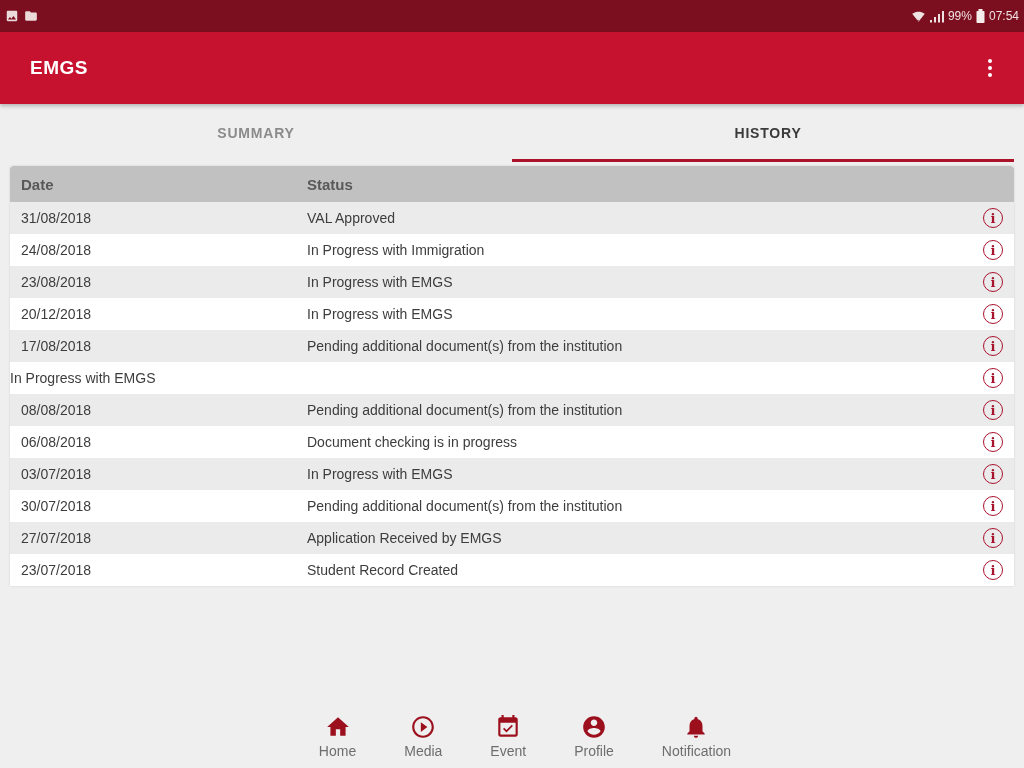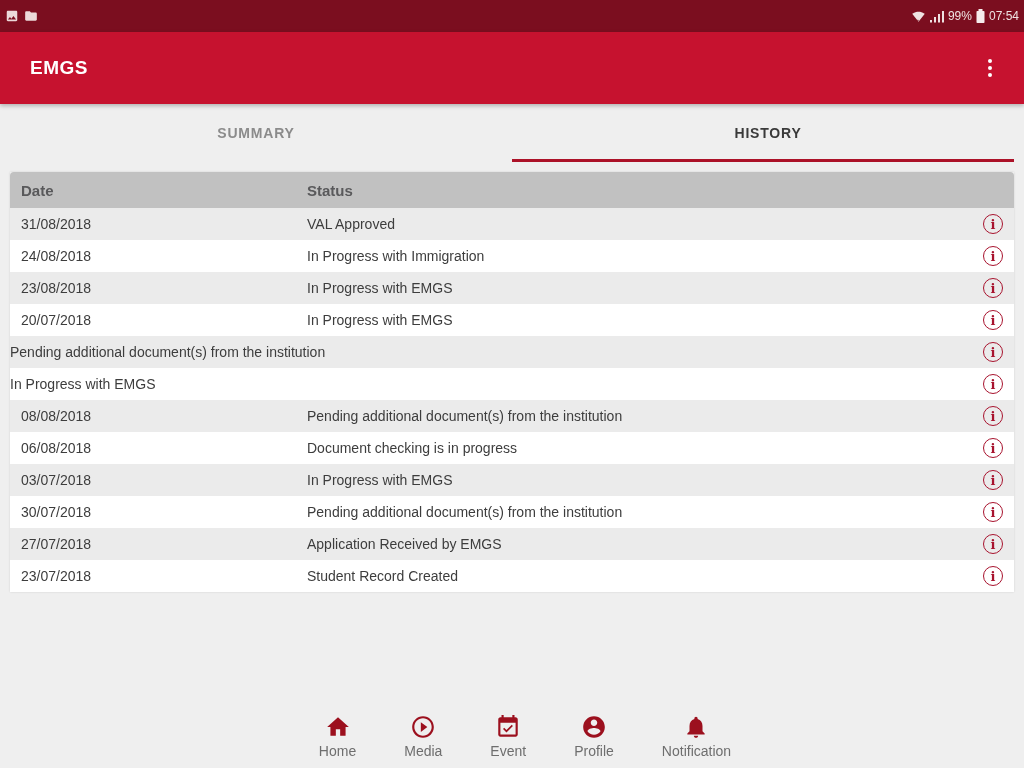--- a/index.html
+++ b/index.html
@@ -25,21 +25,21 @@
   
   .tab-bar { height:58px; display:flex; }
   .tab { flex:1; display:flex; align-items:center; justify-content:center;
          font-size:14px; font-weight:bold; letter-spacing:0.8px; color:#8b8b8b;
          position:relative; cursor:pointer; }
   .tab.active { color:#3a3a3a; }
   .tab.active::after { content:""; position:absolute; left:0; right:10px; bottom:0;
                        height:3px; background:#ac1228; }
 
   
-  .history-table { margin:10px 10px 0 10px; box-shadow:0 0 2px rgba(0,0,0,0.12); }
+  .history-table { margin:4px 10px 0 10px; box-shadow:0 0 2px rgba(0,0,0,0.12); }
   .t-header { height:36px; background:#c1c1c1; border-radius:4px 4px 0 0;
               display:flex; align-items:center; font-weight:bold; font-size:15px; color:#59595b; }
   .t-row { height:32px; background:#ffffff; display:flex; align-items:center;
            font-size:14px; color:#3d3d3d; }
   .t-row:nth-child(even) { background:#ebebeb; }
   .cell-date { flex:0 0 297px; padding-left:11px; }
   .cell-status { flex:1; }
   .cell-info { flex:0 0 auto; padding-right:11px; display:flex; align-items:center; }
   .info-icon { width:20px; height:20px; border:1.5px solid #a8132e; border-radius:50%;
                color:#a8132e; font-family:"DejaVu Serif", serif; font-size:13px; font-weight:bold;
@@ -132,27 +132,28 @@
       </span>
   </div>
   <div class="t-row">
     <span class="cell-date">23/08/2018</span>
     <span class="cell-status">In Progress with EMGS</span>
     <span class="cell-info">
         <i class="info-icon">i</i>
       </span>
   </div>
   <div class="t-row">
-    <span class="cell-date">20/07/2018</span>
-    <span class="cell-status">In Progress with EMGS</span>
-    <span class="cell-info">
-        <i class="info-icon">i</i>
-      </span>
-  </div>
-  <div class="t-row">
+    <span class="cell-date">20/12/2018</span>
+    <span class="cell-status">In Progress with EMGS</span>
+    <span class="cell-info">
+        <i class="info-icon">i</i>
+      </span>
+  </div>
+  <div class="t-row">
+    <span class="cell-date">17/08/2018</span>
     <span class="cell-status">Pending additional document(s) from the institution</span>
     <span class="cell-info">
         <i class="info-icon">i</i>
       </span>
   </div>
   <div class="t-row">
     <span class="cell-status">In Progress with EMGS</span>
     <span class="cell-info">
         <i class="info-icon">i</i>
       </span>

